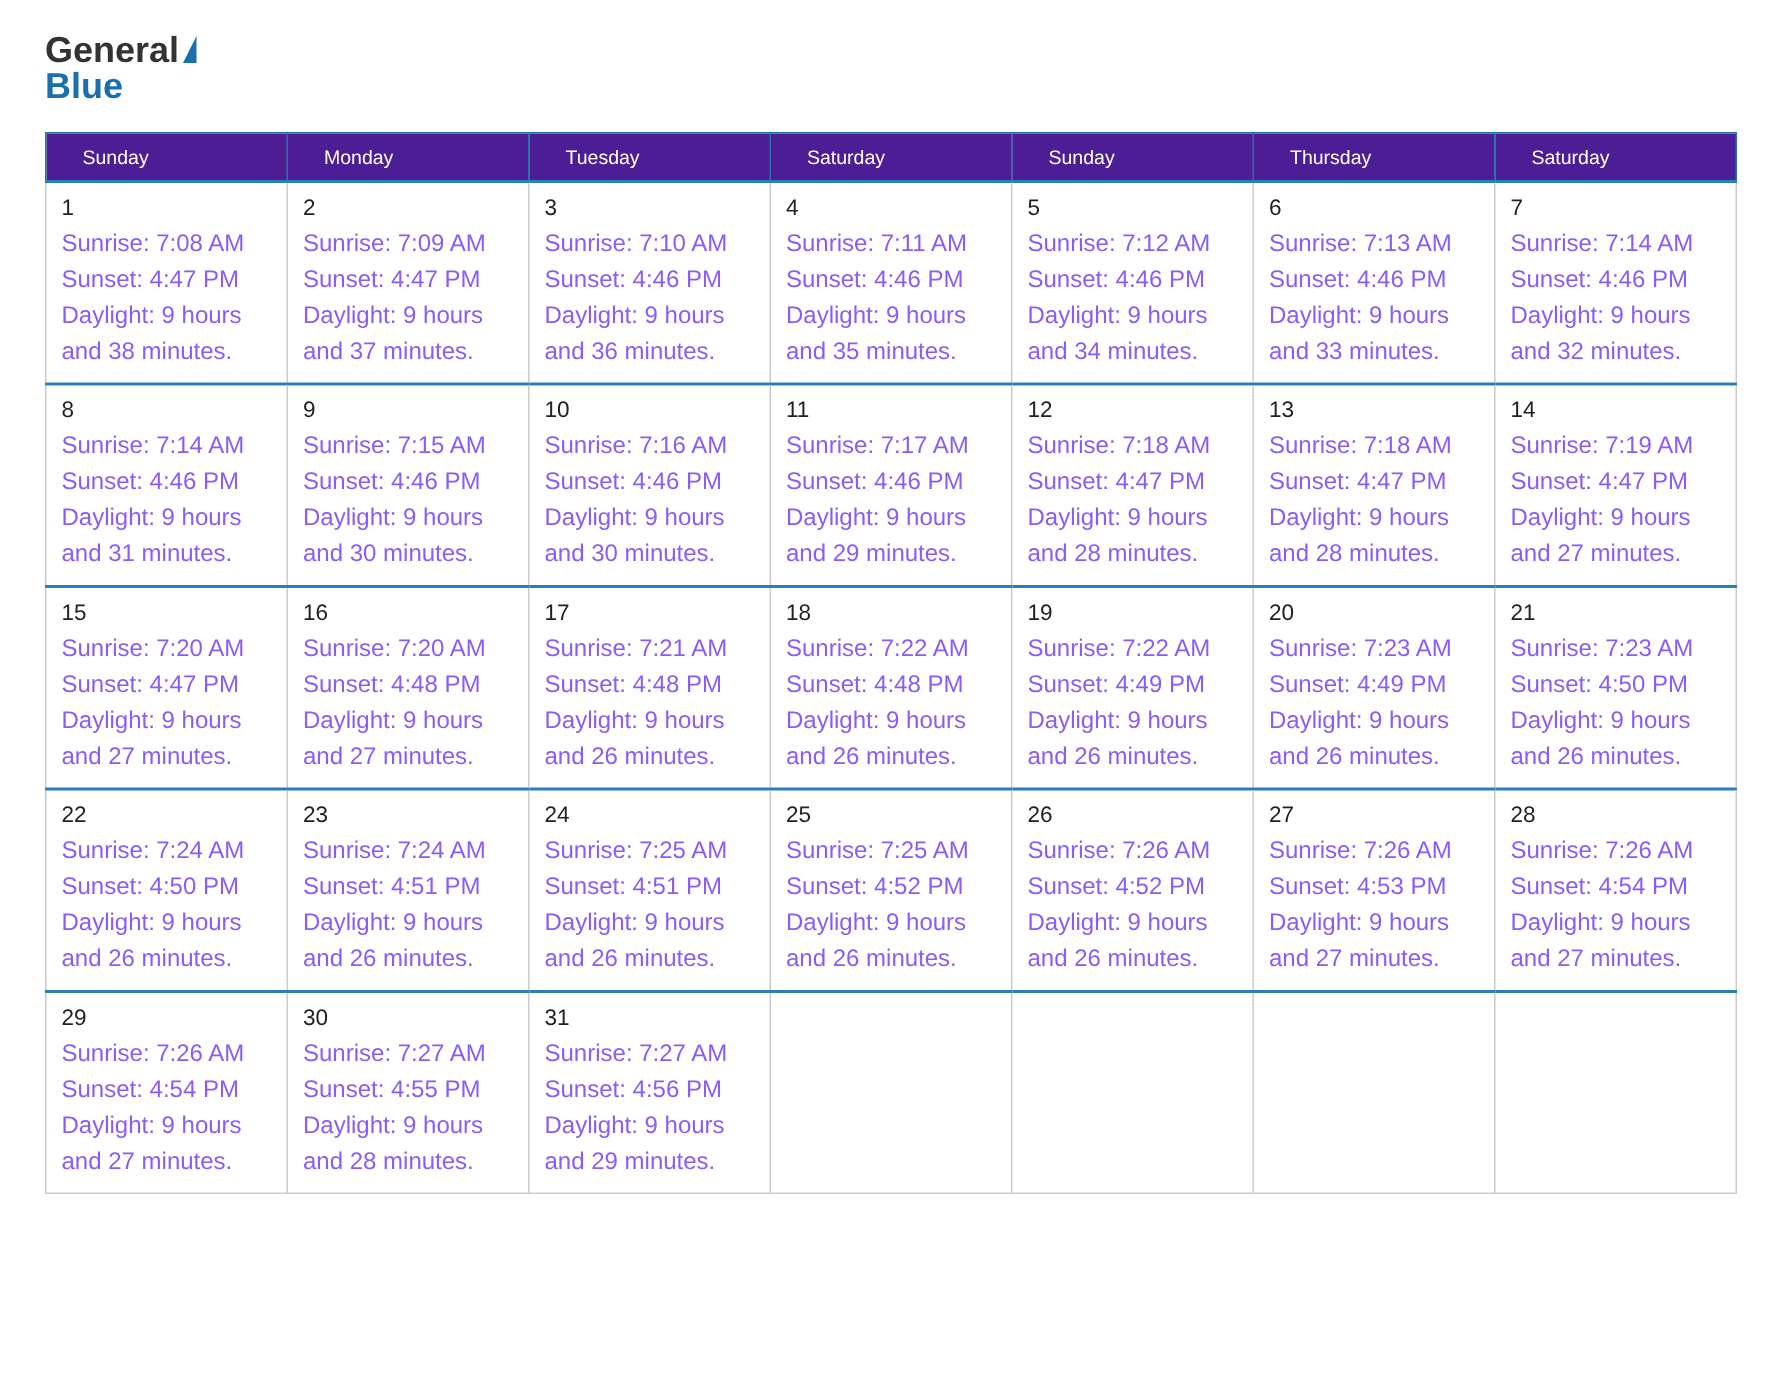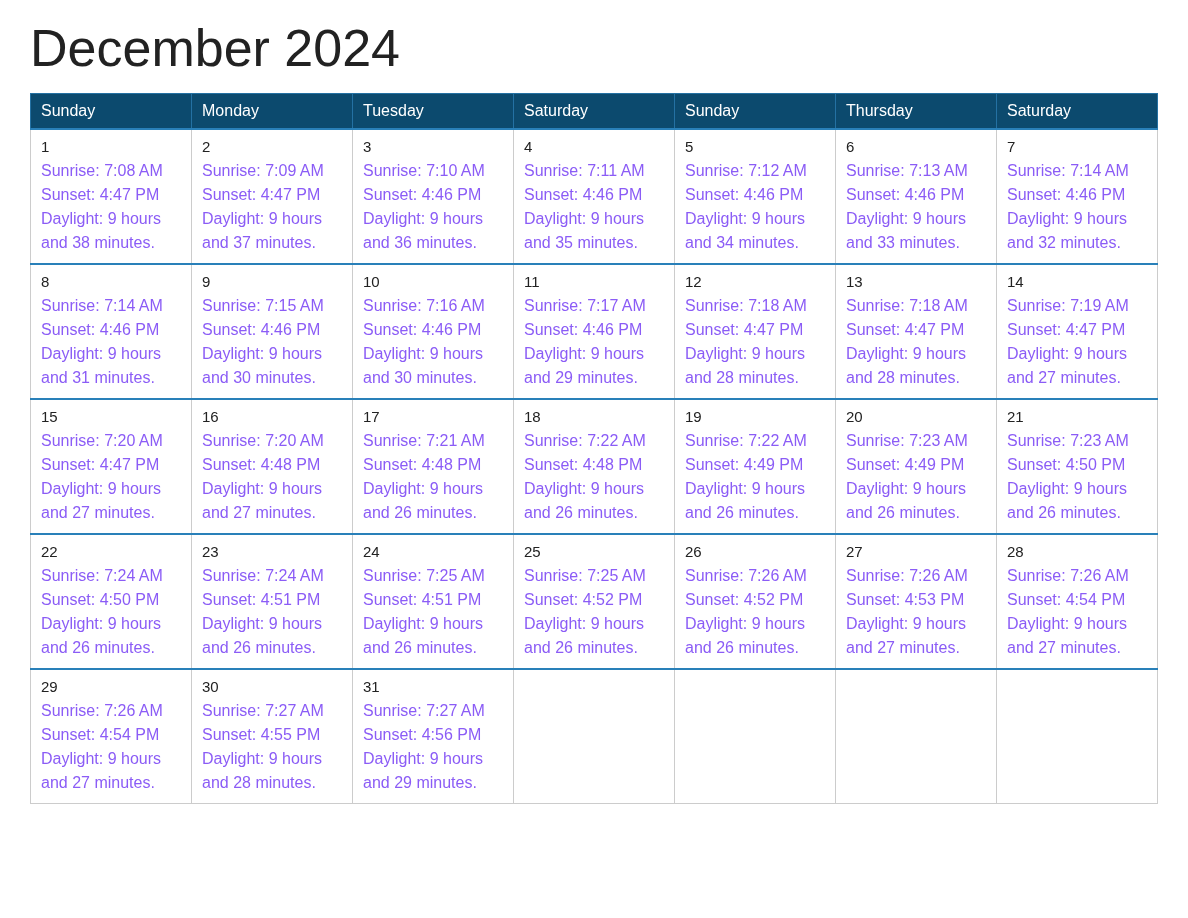--- a/index.html
+++ b/index.html
@@ -34,25 +34,25 @@
       font-size: 20px;
       color: #555;
       margin-top: 4px;
     }
     .calendar-table {
       width: 100%;
       border-collapse: collapse;
       border: 1px solid #aaa;
     }
     .calendar-table th {
-      background-color: #0c4a6e;
+      background-color: #4c1d95;
       color: #fff;
-      font-size: 16px;
+      font-size: 13px;
       font-weight: normal;
-      padding: 8px 10px;
+      padding: 8px 24px;
       text-align: left;
       border: 1px solid #2471a3;
     }
     .calendar-table td {
       vertical-align: top;
       padding: 8px 10px;
       border: 1px solid #ccc;
       font-size: 13px;
       color: #222;
       width: 14.28%;
@@ -76,22 +76,28 @@
       border-top: 2px solid #2980b9;
     }
     .empty-cell {
       background: #fff;
     }
   </style>
 </head>
 <body>
 
 <div class="header-area">
+  <div class="logo">
+    <div style="display:flex; align-items:center;">
+      <span style="font-size:24px; font-weight:bold; color:#333;">General</span>
+      <span style="display:inline-block; width:0; height:0; border-left:9px solid transparent; border-right:0px solid transparent; border-bottom:18px solid #1a6faf; margin-left:3px; margin-bottom:2px;"></span>
+    </div>
+    <div style="font-size:24px; font-weight:bold; color:#1a6faf; margin-top:-4px;">Blue</div>
+  </div>
   <div class="title-area">
-    <div class="month-title">December 2024</div>
   </div>
 </div>
 
 <table class="calendar-table">
   <thead>
     <tr>
     <th>Sunday</th>
         <th>Monday</th>
         <th>Tuesday</th>
         <th>Saturday</th>

